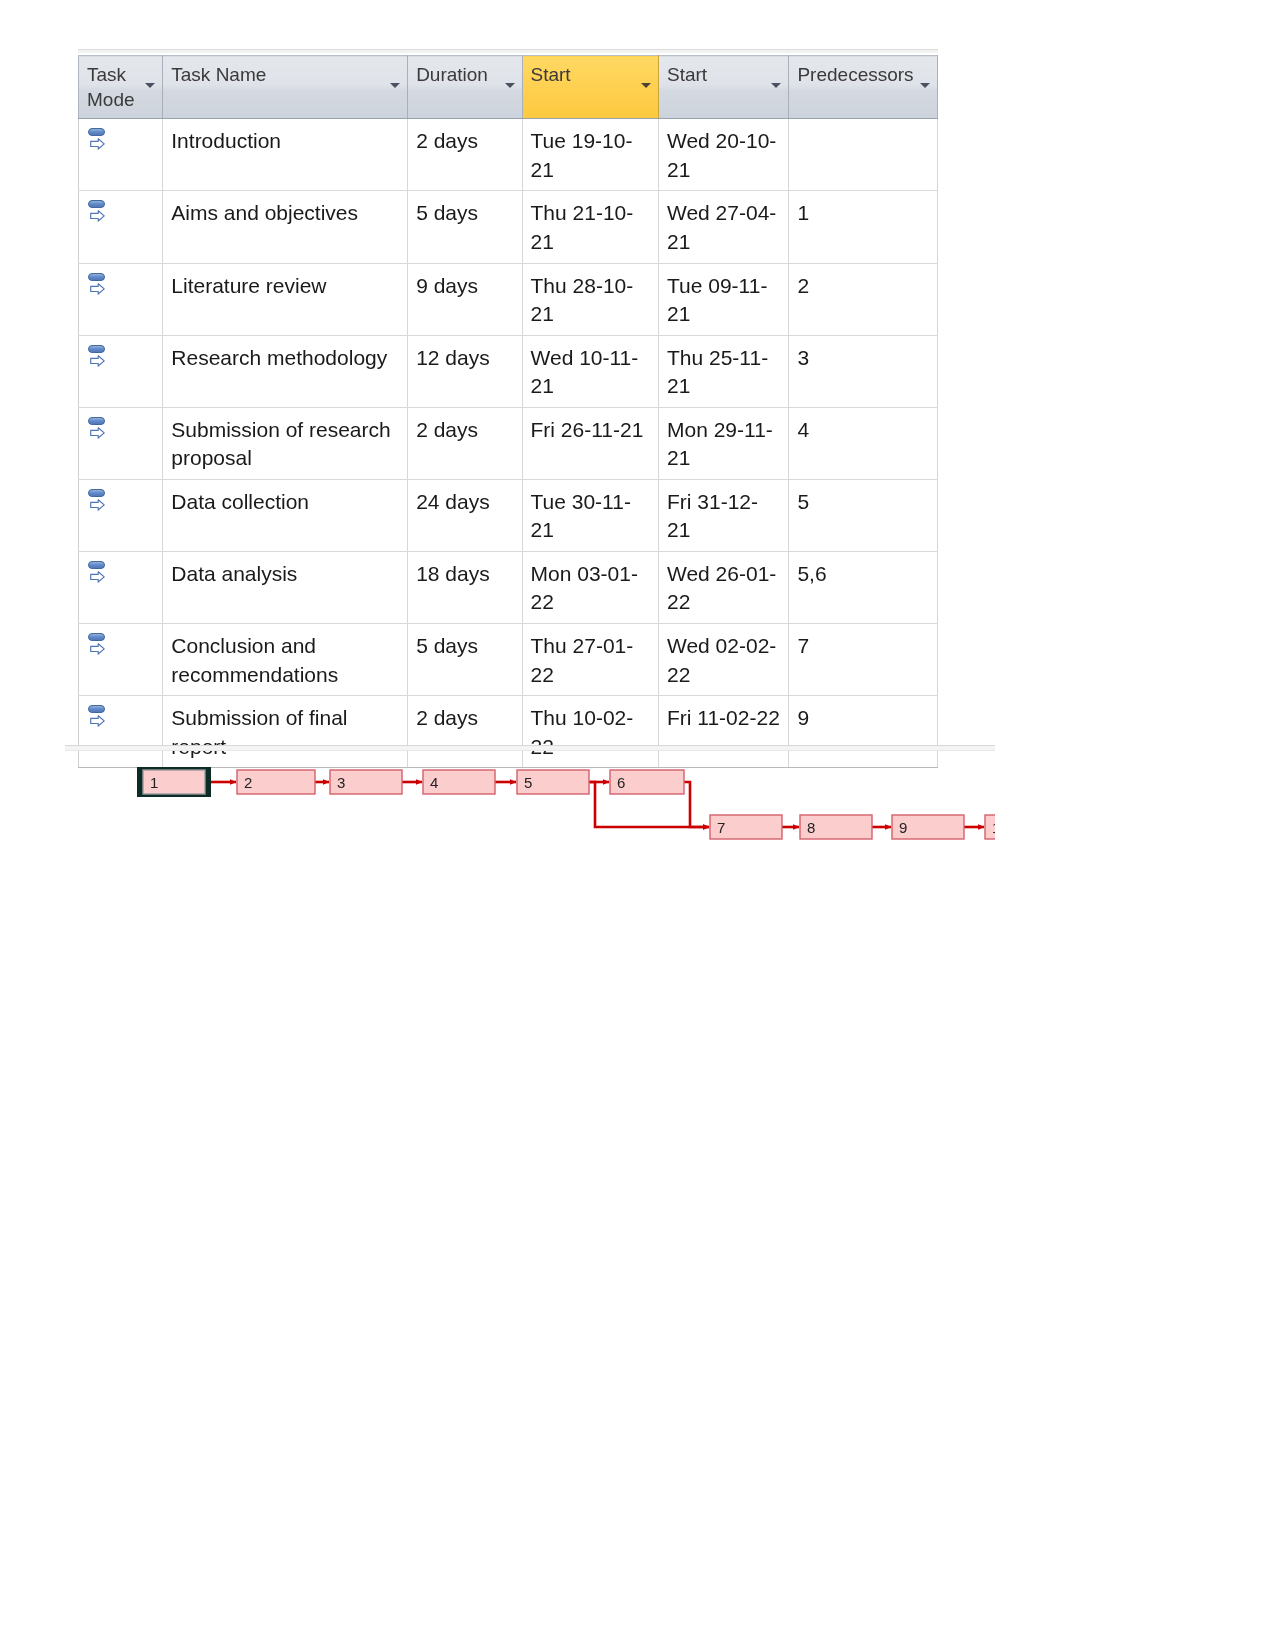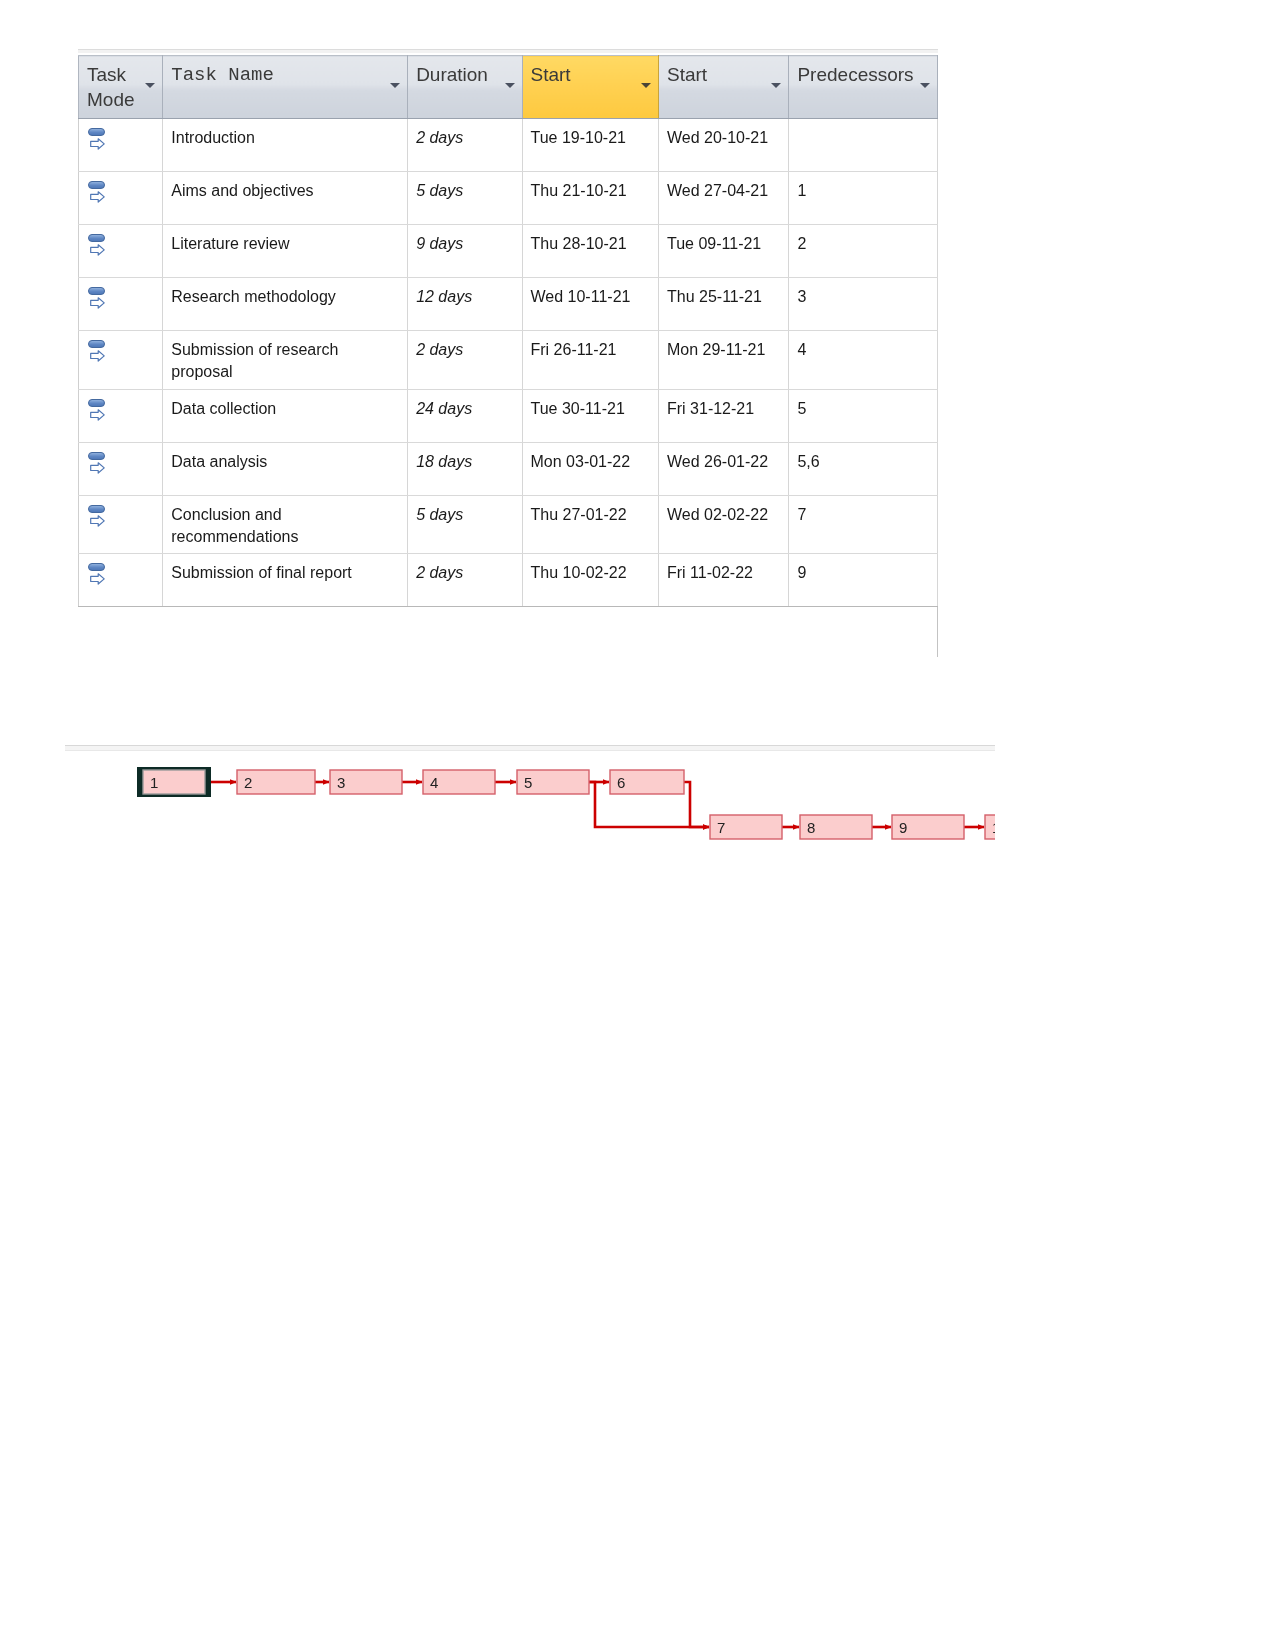--- a/index.html
+++ b/index.html
@@ -39,38 +39,38 @@
     border-left:5px solid transparent;
     border-right:5px solid transparent;
     border-top:5px solid #4a5160;
   }
   .gantt thead th.start-col .filter-arrow{border-top-color:#4a4436;}
 
   .gantt tbody td{
     border-right:1px solid #d6d6d6;
     border-bottom:1px solid #d9d9d9;
     padding:8px 8px 6px 8px;
-    font-size:16px;color:#1a1a1a;
+    font-size:21px;color:#1a1a1a;
     vertical-align:top;line-height:1.36;
     height:53px;box-sizing:border-box;
     background:#ffffff;
   }
   .gantt tbody tr td:first-child{border-left:1px solid #cfcfcf;}
   .gantt tbody tr:last-child td{border-bottom:1px solid #b8b8b8;}
   .gantt thead tr th:first-child{border-left:1px solid #b0b6c0;}
 
   td.c-mode{width:84px;padding-left:9px;padding-top:6px;}
   td.c-name{width:244px;padding-left:20px;}
-  td.c-dur{width:114px;font-style:italic;}
+  td.c-dur{width:114px;}
   td.c-start{width:136px;margin-left:32px;}
   td.c-finish{width:130px;}
   td.c-pred{width:148px;}
 
   th.h-mode{width:84px;}
-  th.h-name{width:244px;font-family:Liberation Mono, monospace;}
+  th.h-name{width:244px;}
   th.h-dur{width:114px;}
   th.h-start{width:136px;}
   th.h-finish{width:130px;}
   th.h-pred{width:148px;}
 
   
   .clip-col{
     position:absolute;left:937px;top:55px;width:3px;height:602px;
     background:#ffffff;border-left:1px solid #c3c3c3;
   }

